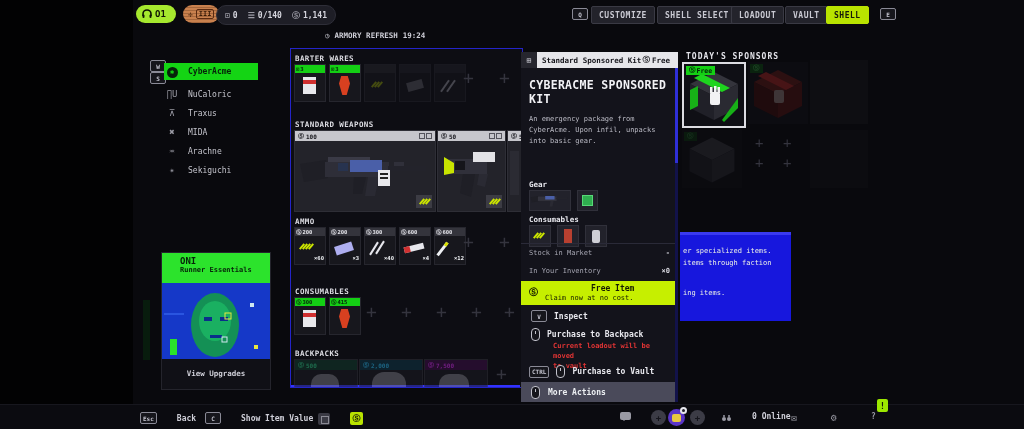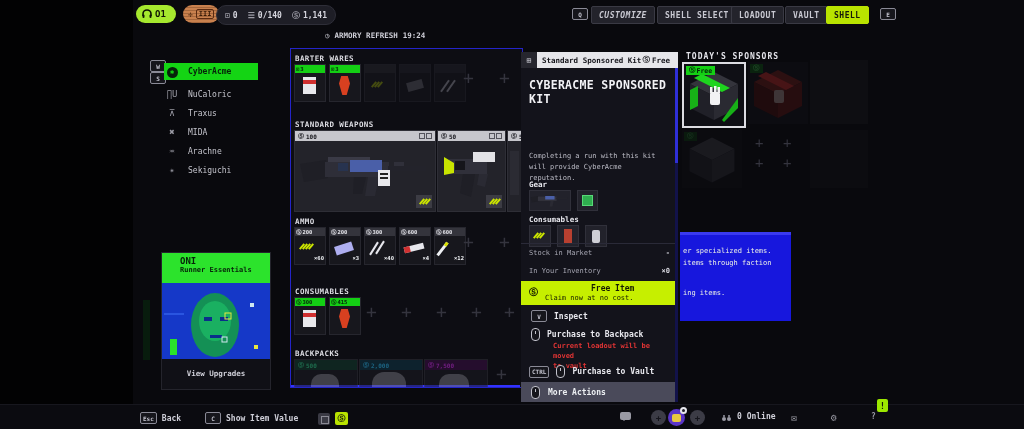--- a/index.html
+++ b/index.html
@@ -75,21 +75,21 @@
   #infobox div{position:absolute;left:3px;font-size:7px;color:#eef2e6;white-space:nowrap;}
   
   #oni{position:absolute;left:161px;top:252px;width:108px;height:136px;background:#101016;border:1px solid #24242c;}
   #oni .ohead{height:30px;background:#2ce32c;color:#07230a;padding:3px 0 0 18px;box-sizing:border-box;}
   #oni .ohead .f{font-size:9px;font-weight:bold;}
   #oni .ohead .s{font-size:7px;font-weight:bold;}
   #oni .oimg{position:relative;height:76px;background:#1538c8;overflow:hidden;}
   #oni .ofoot{height:28px;display:flex;align-items:center;justify-content:center;font-size:7.5px;font-weight:bold;color:#cfcfd8;}
   
   #bottombar{position:absolute;left:0;top:404px;width:1024px;height:25px;background:#0b0b10;border-top:1px solid #17171e;}
-  .bitem{position:absolute;display:flex;align-items:center;gap:5px;font-size:8px;font-weight:bold;color:#cfcfd8;top:7px;}
+  .bitem{position:absolute;display:flex;align-items:center;gap:20px;font-size:8px;font-weight:bold;color:#cfcfd8;top:7px;}
   .circle{width:15px;height:15px;border-radius:50%;background:#3c3c46;color:#15151c;display:flex;align-items:center;justify-content:center;font-size:9px;font-weight:bold;}
   .dimtxt{color:#9a9aa4;}
   .chaticon{width:11px;height:8px;border-radius:2px;background:#9a9aa4;position:relative;}
   .chaticon:after{content:"";position:absolute;left:2px;bottom:-3px;border:2px solid transparent;border-top-color:#9a9aa4;}
   .peoples{position:relative;width:10px;height:8px;}
   .peoples i{position:absolute;bottom:0;width:4px;height:4px;border-radius:50%;background:#9a9aa4;box-shadow:0 -3px 0 -1px #9a9aa4;}
   .peoples i:nth-child(1){left:0;} .peoples i:nth-child(2){left:5px;}
 </style>
 </head>
 <body>
@@ -122,21 +122,21 @@
         <span class="ic">☰</span>
         <span>0/140</span>
       </span>
     <span class="stat">
         <span class="ic">Ⓢ</span>
         <span>1,141</span>
       </span>
   </div>
 
   <span class="kb abs" style="left:572px;top:8px;">Q</span>
-  <div class="navbtn" style="left:591px;font-style:italic;">CUSTOMIZE</div>
+  <div class="navbtn" style="left:591px;">CUSTOMIZE</div>
   <div class="navbtn" style="left:657px;">SHELL SELECT</div>
   <div class="navbtn" style="left:731px;">LOADOUT</div>
   <div class="navbtn" style="left:785px;">VAULT</div>
   <div class="navbtn active" style="left:826px;">SHELL</div>
   <span class="kb abs" style="left:880px;top:8px;">E</span>
 
   <div class="abs" style="left:325px;top:31px;display:flex;gap:5px;align-items:center;font-size:7.5px;font-weight:bold;color:#cfcfd8;">
     <span>◷</span>
     <span>ARMORY REFRESH</span>
     <span>19:24</span>
@@ -456,21 +456,21 @@
   <div id="panel">
     <div class="phead">
       <span class="gicon">⊞</span>
       <span class="ptitle">Standard Sponsored Kit</span>
       <span class="pprice">
           <span>Ⓢ</span>
           <span>Free</span>
         </span>
     </div>
     <div class="ptitle-big">CYBERACME SPONSORED KIT</div>
-    <div class="pdesc" style="top:99px;">Completing a run with this kit will provide CyberAcme reputation.</div>
+    <div class="pdesc" style="top:62px;">An emergency package from CyberAcme. Upon infil, unpacks into basic gear.</div>
 
     <div class="plabel" style="top:128px;">Gear</div>
     <div class="ptile" style="left:8px;top:138px;width:40px;height:19px;">
       <svg width="38" height="17" viewBox="0 0 130 56">
         <polygon points="2,20 28,16 30,34 6,38" fill="#1f1f26"></polygon>
           <rect x="27" y="18" width="64" height="15" fill="#32323c"></rect>
           <rect x="52" y="16" width="32" height="12" fill="#4a5fa8"></rect>
           <rect x="90" y="22" width="38" height="5" fill="#23232b"></rect>
           <polygon points="70,33 81,33 77,52 67,52" fill="#2a2a33"></polygon>
       </svg>

